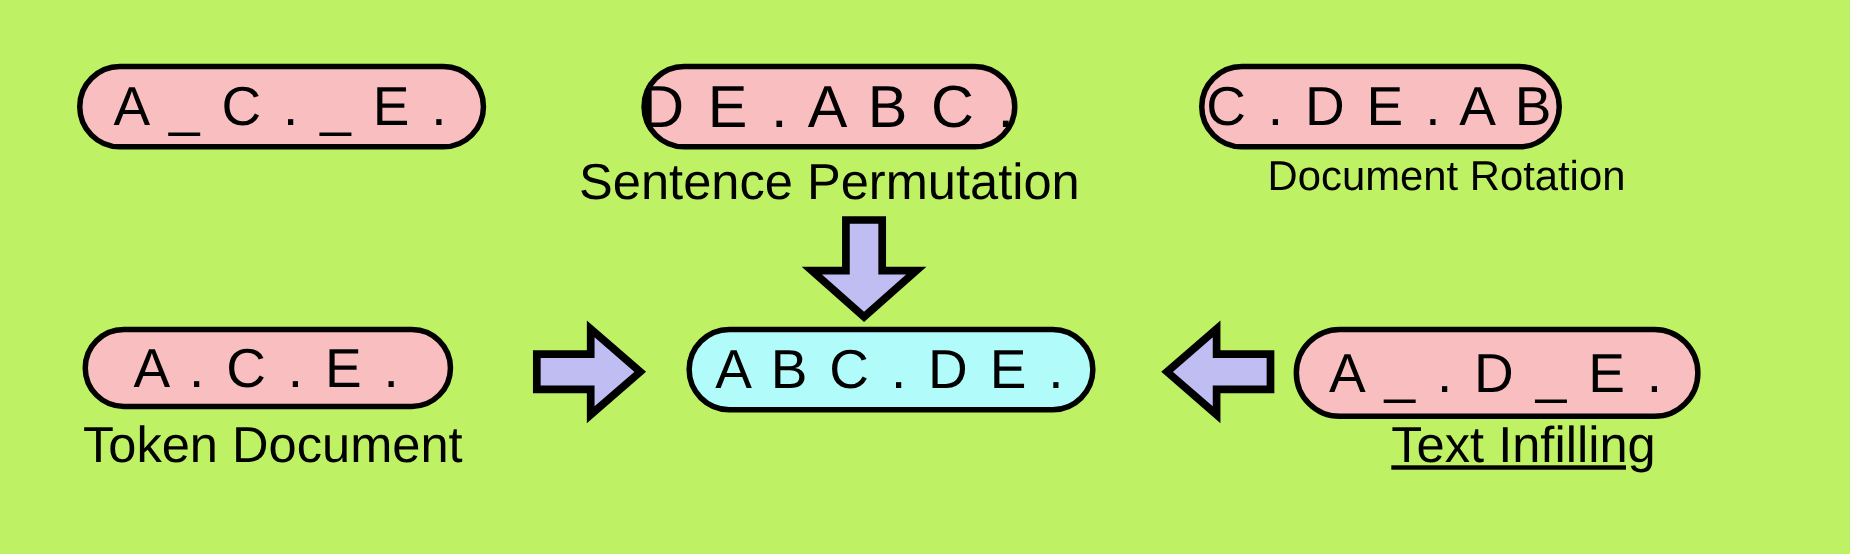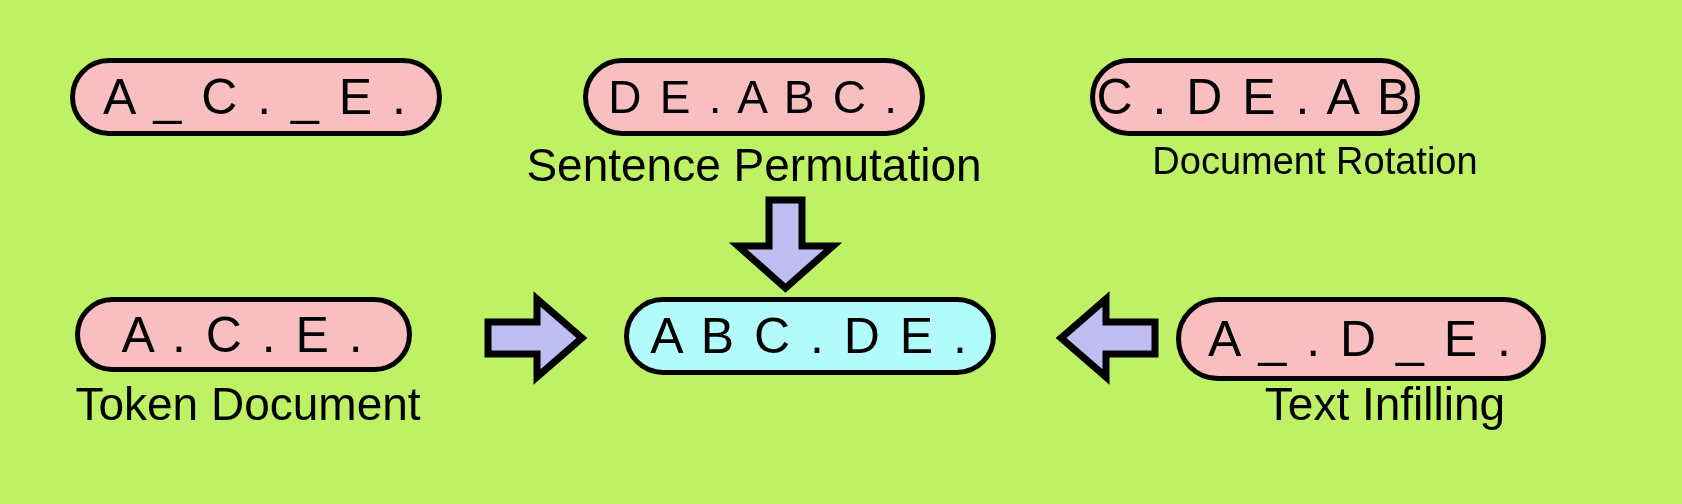--- a/index.html
+++ b/index.html
@@ -55,21 +55,21 @@
   }
   .arrow svg { display: block; overflow: visible; }
 </style>
 </head>
 <body>
 
 <div id="canvas">
 
   <div class="capsule pink" style="left:70px; top:58px; width:372px; height:78px; font-size:50px;">A _ C .  _ E .</div>
 
-  <div class="capsule pink" style="left:583px; top:58px; width:342px; height:78px; font-size:46px;">D E . A B C .</div>
+  <div class="capsule pink" style="left:583px; top:58px; width:342px; height:78px; font-size:54px;">D E . A B C .</div>
   <div class="caption" style="left:489px; top:142px; width:530px; font-size:46px;">Sentence Permutation</div>
 
   <div class="capsule pink" style="left:1090px; top:58px; width:330px; height:78px; font-size:50px;">C . D E . A B</div>
   <div class="caption" style="left:1035px; top:142px; width:560px; font-size:38px;text-align:center;">Document Rotation</div>
 
   <div class="arrow" style="left:733px; top:198px; width:105px; height:92px;">
     <svg width="105" height="92" viewBox="0 0 105 92">
       <polygon points="36,2 69,2 69,48 100,48 52.5,90 5,48 36,48" fill="#bfbdf2" stroke="#000000" stroke-width="7" stroke-linejoin="miter"></polygon>
     </svg>
   </div>
@@ -85,15 +85,15 @@
 
   <div class="capsule cyan" style="left:624px; top:297px; width:372px; height:78px; font-size:50px;">A B C . D E .</div>
 
   <div class="arrow" style="left:1058px; top:296px; width:100px; height:84px;">
     <svg width="100" height="84" viewBox="0 0 100 84">
       <polygon points="97,26 48,26 48,3 3,42 48,81 48,58 97,58" fill="#bfbdf2" stroke="#000000" stroke-width="7" stroke-linejoin="miter"></polygon>
     </svg>
   </div>
 
   <div class="capsule pink" style="left:1176px; top:297px; width:370px; height:84px; font-size:50px;">A _ . D _ E .</div>
-  <div class="caption" style="left:1200px; top:381px; width:370px; font-size:46px;">Text Infilling</div>
+  <div class="caption" style="left:1200px; top:381px; width:370px; font-size:46px;text-decoration:underline;">Text Infilling</div>
 
 </div>
 
 </body></html>

